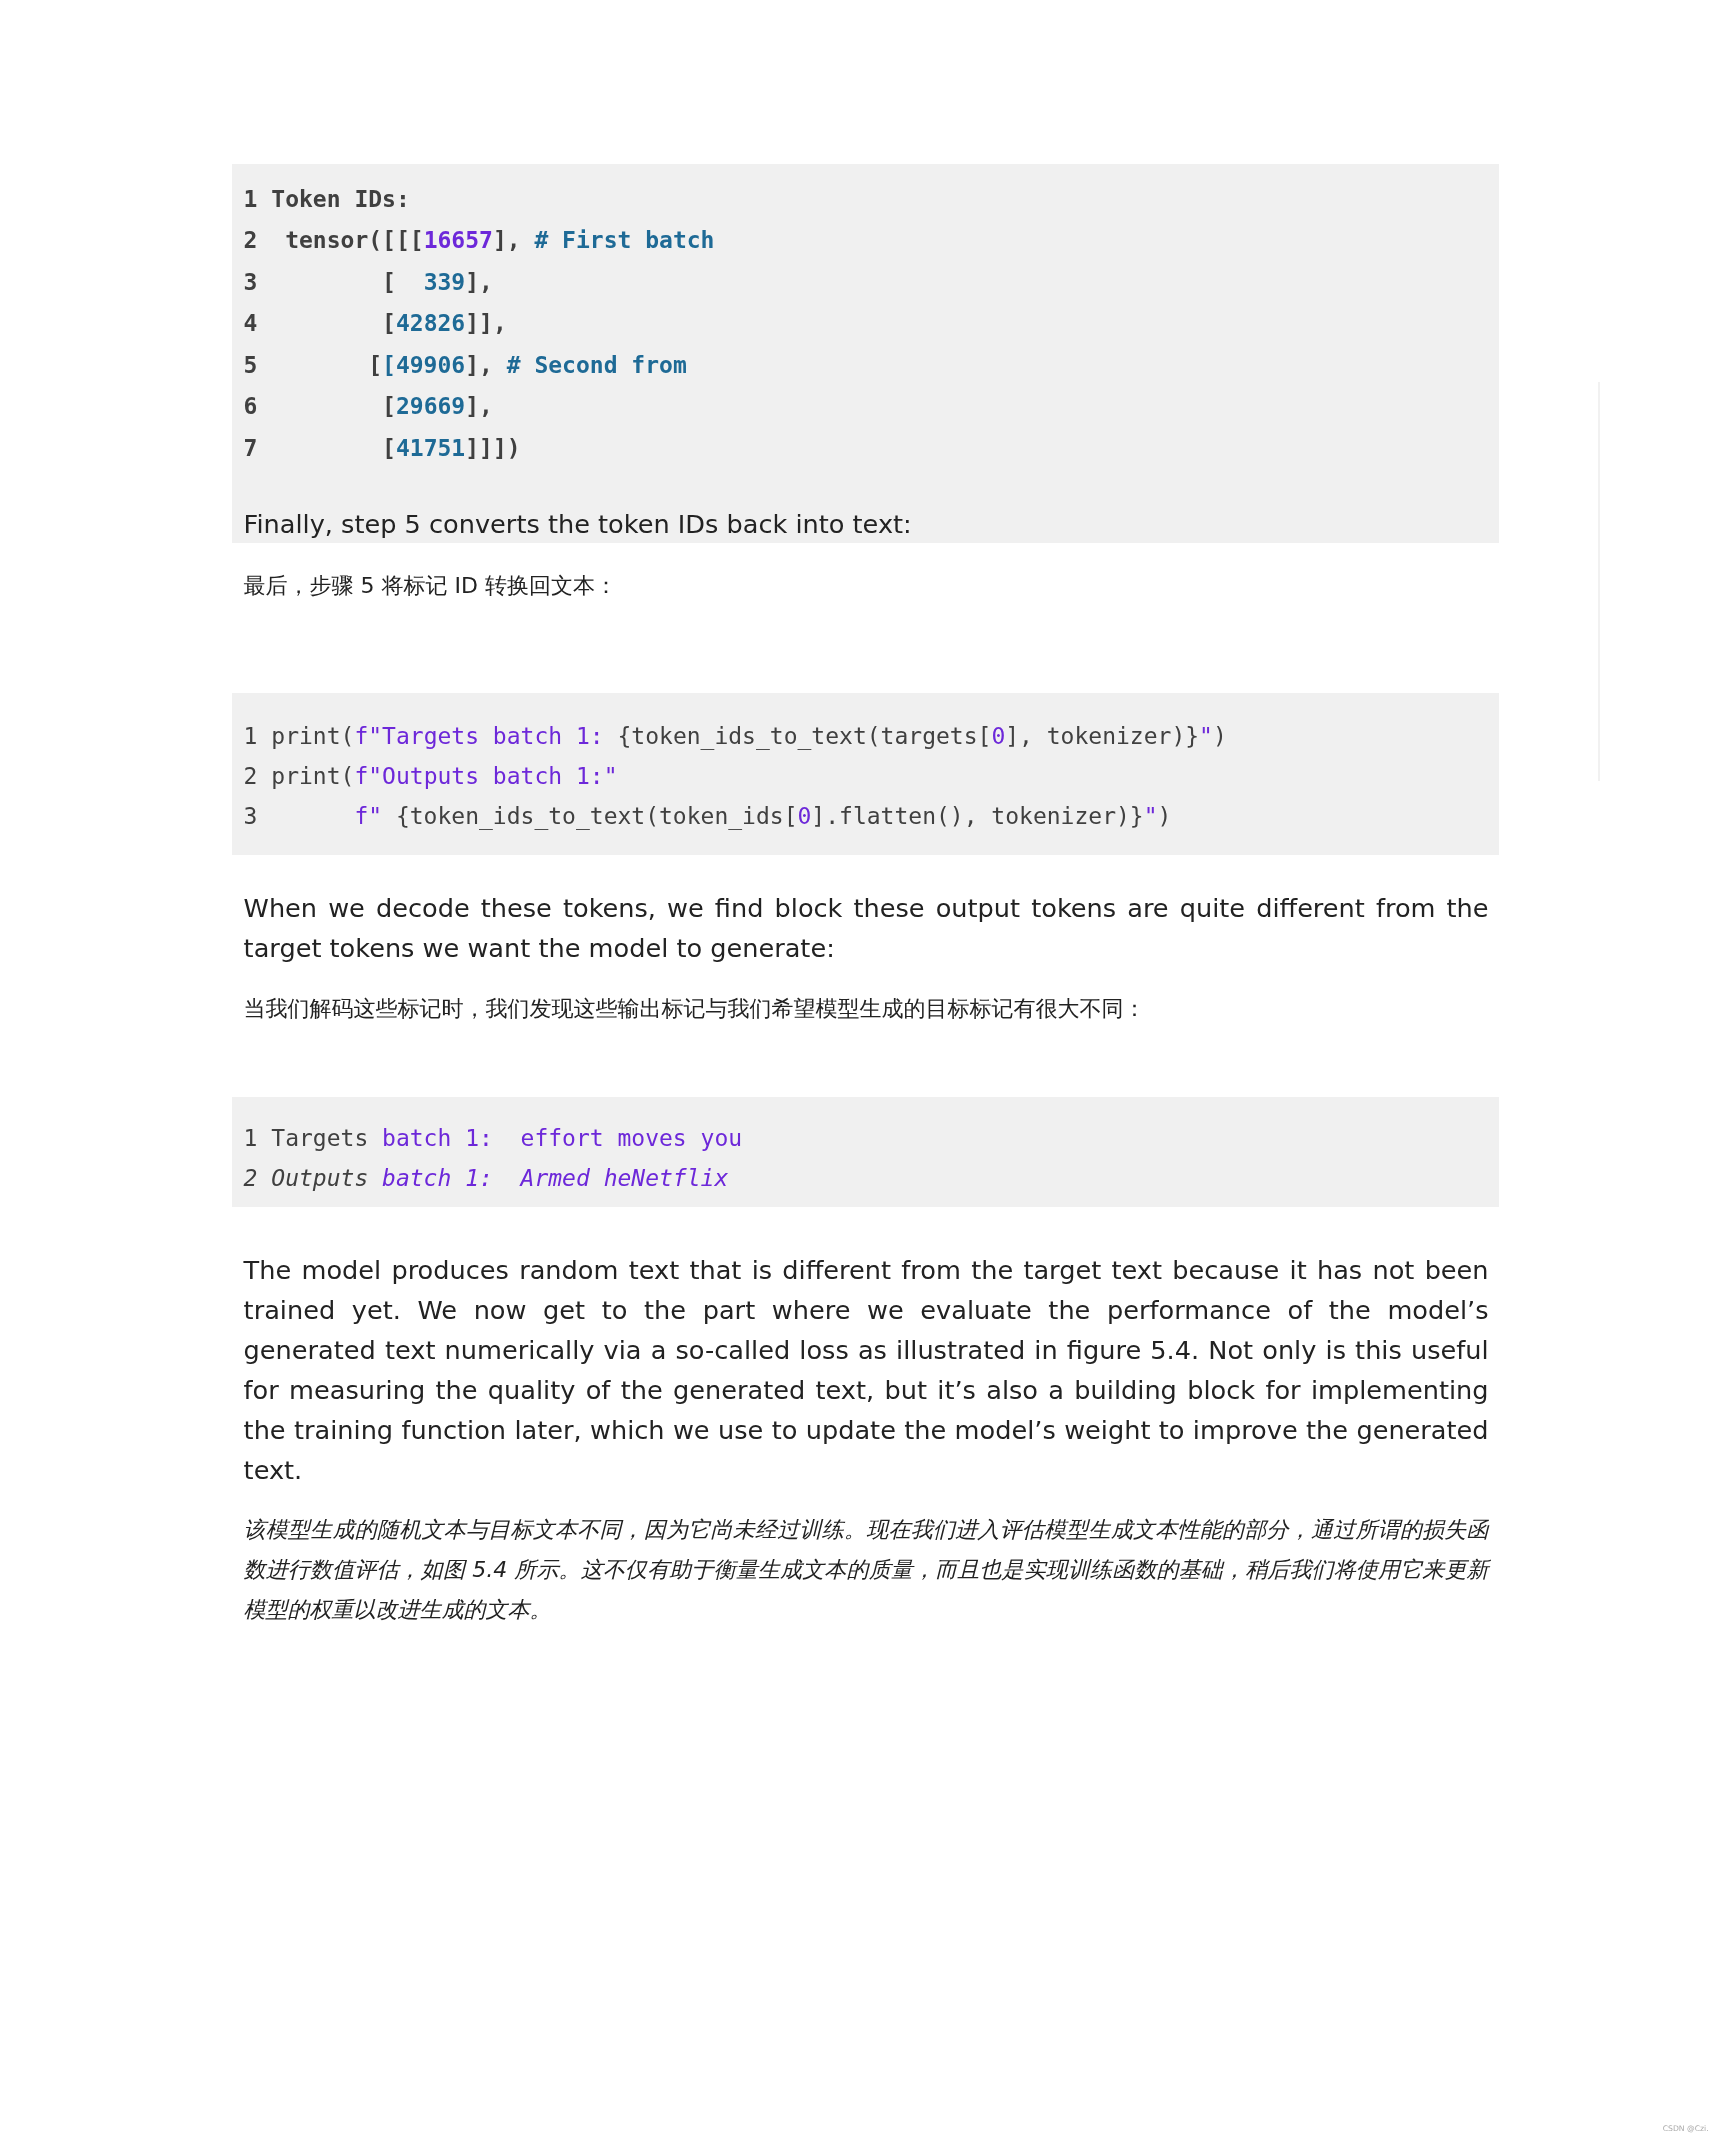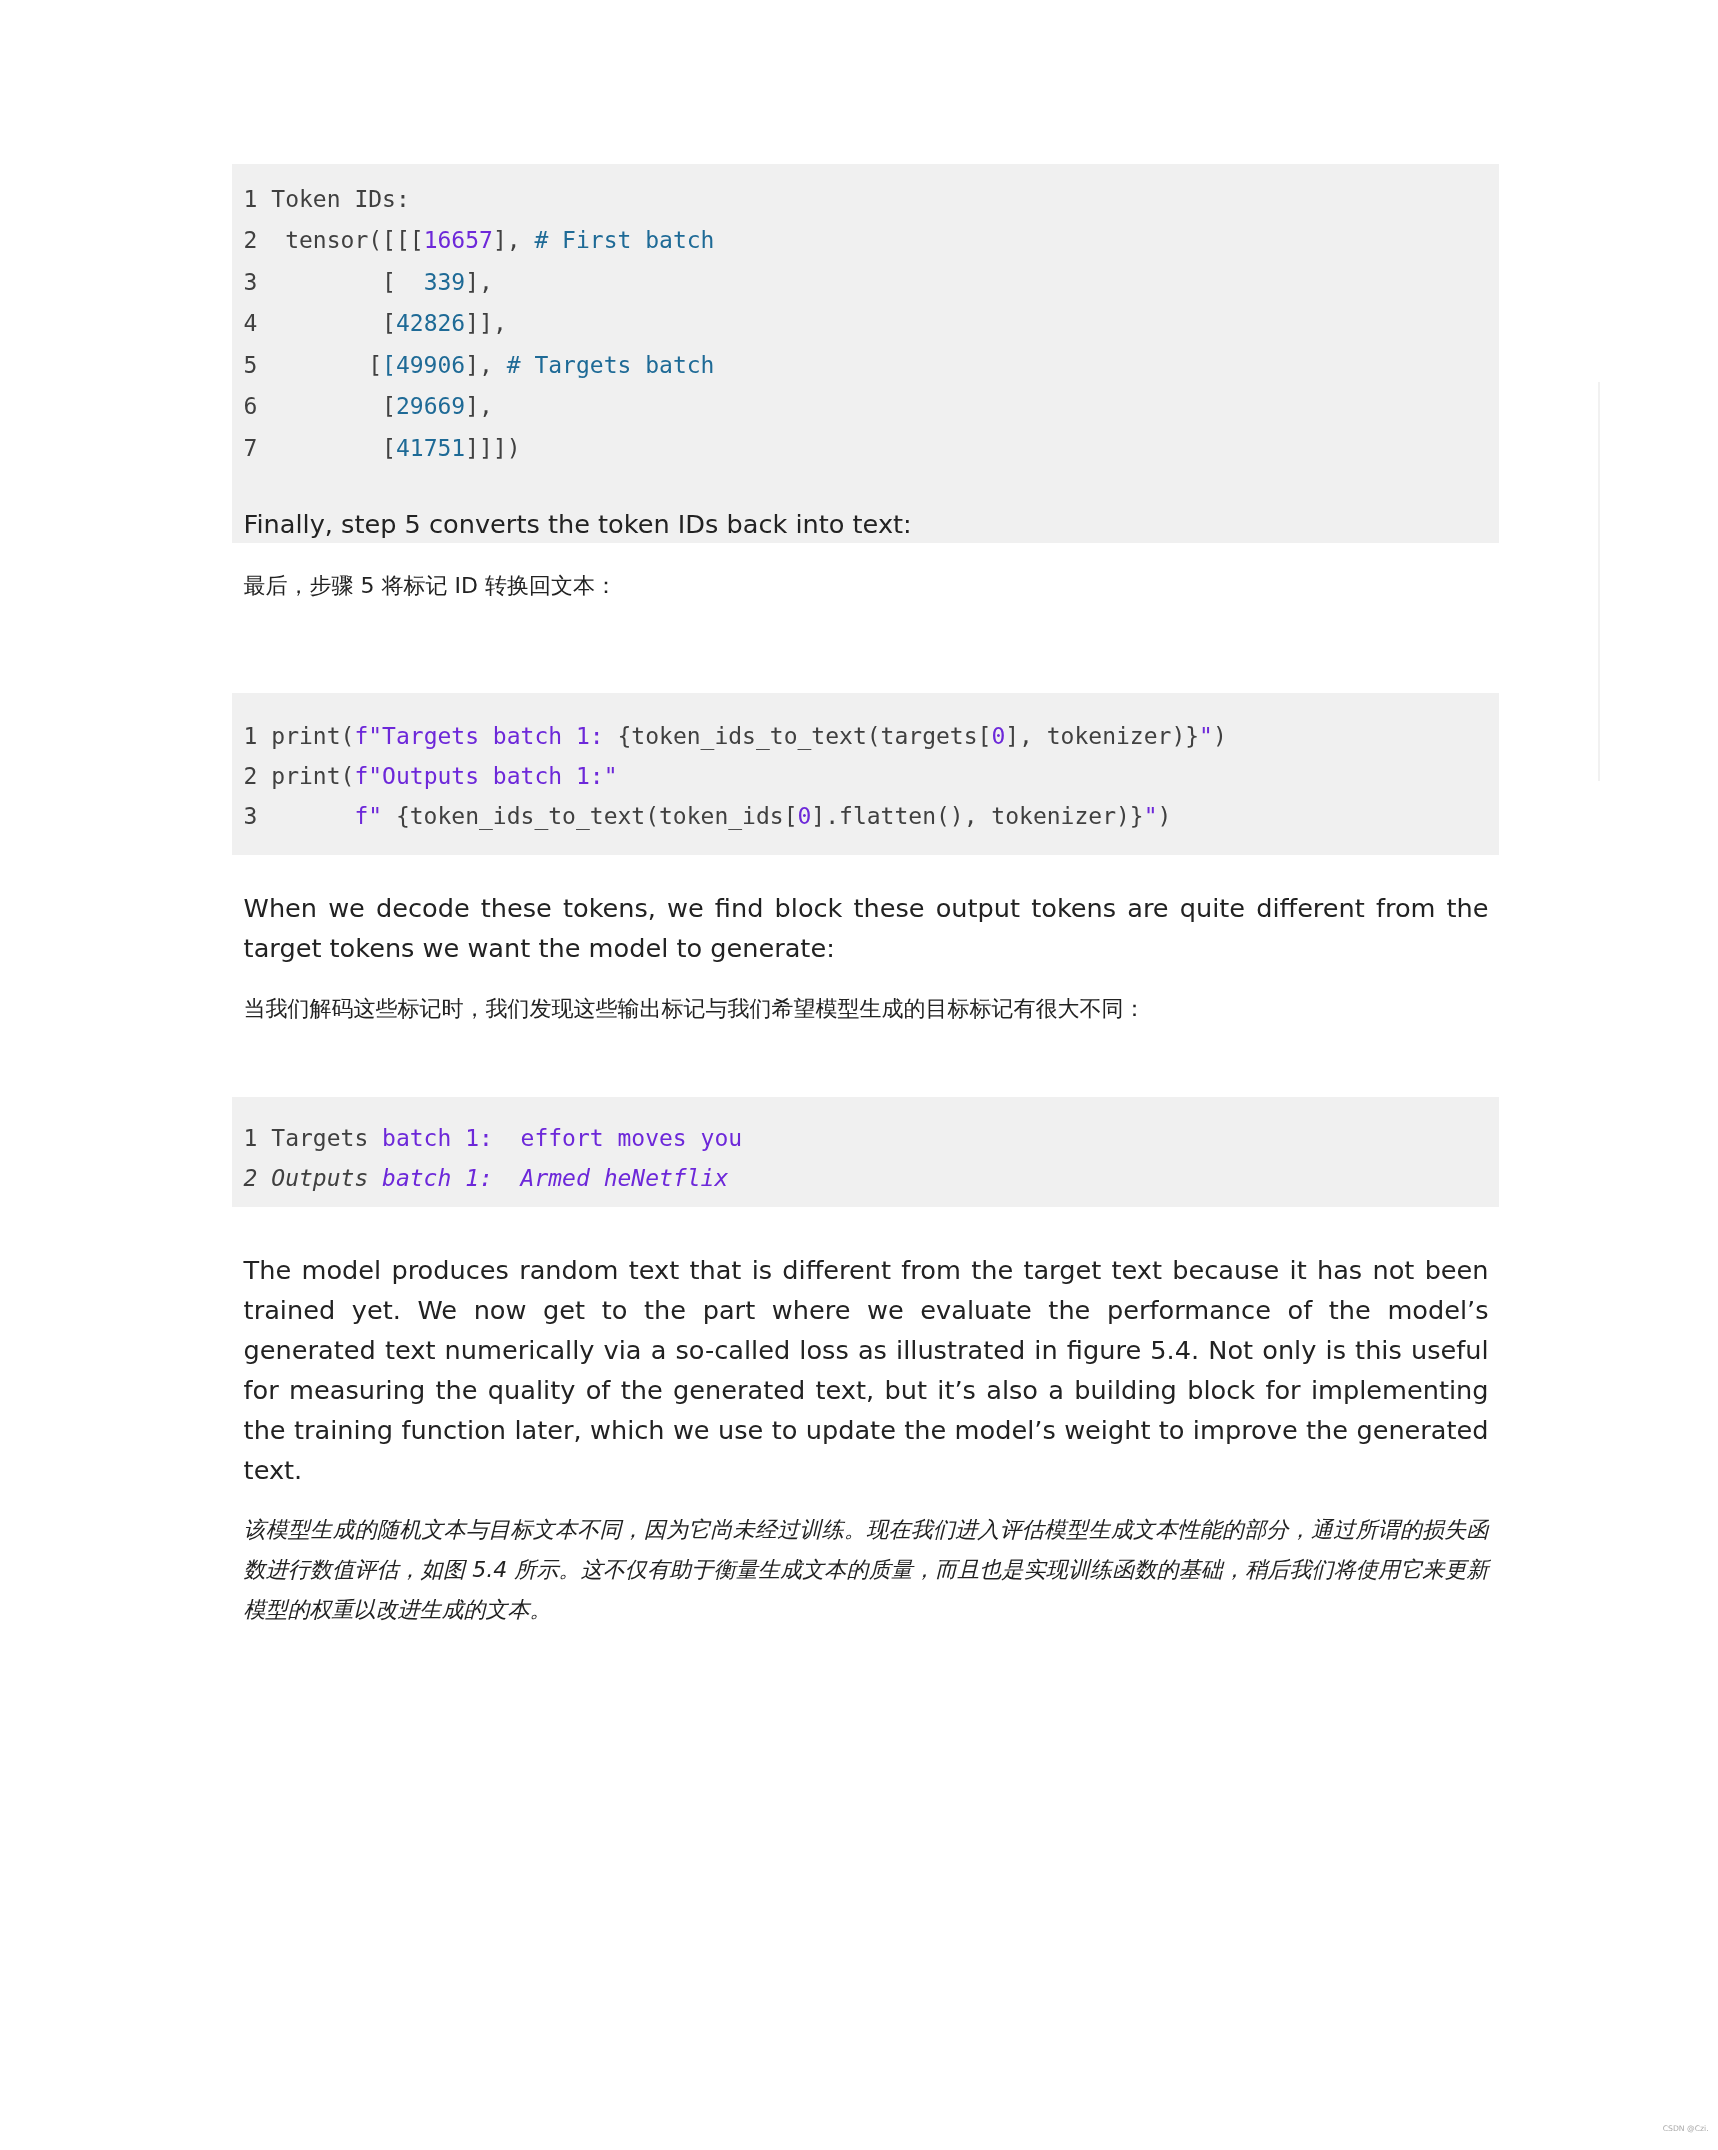--- a/index.html
+++ b/index.html
@@ -70,26 +70,26 @@
       font-size: 7.7px;
       color: #aaaaaa;
       font-family: "DejaVu Sans", sans-serif;
     }
   </style>
 </head>
 <body>
 
 <div class="content">
 
-  <div class="code-block" style="top:164px;height:379px;">
+  <div class="code-block" style="top:164px;height:379px;font-weight:bold;">
     <div class="code-line" style="top:21px;"><span class="ln">1 </span><span class="k-plain">Token IDs:</span></div>
     <div class="code-line" style="top:62px;"><span class="ln">2  </span><span class="k-plain">tensor([[[</span><span class="k-red">16657</span><span class="k-plain">], </span><span class="k-blue"># First batch</span></div>
     <div class="code-line" style="top:104px;"><span class="ln">3         </span><span class="k-plain">[  </span><span class="k-blue">339</span><span class="k-plain">],</span></div>
     <div class="code-line" style="top:145px;"><span class="ln">4         </span><span class="k-plain">[</span><span class="k-blue">42826</span><span class="k-plain">]],</span></div>
-    <div class="code-line" style="top:187px;"><span class="ln">5        </span><span class="k-plain">[</span><span class="k-blue">[49906</span><span class="k-plain">], </span><span class="k-blue"># Targets batch</span></div>
+    <div class="code-line" style="top:187px;"><span class="ln">5        </span><span class="k-plain">[</span><span class="k-blue">[49906</span><span class="k-plain">], </span><span class="k-blue"># Second from</span></div>
     <div class="code-line" style="top:228px;"><span class="ln">6         </span><span class="k-plain">[</span><span class="k-blue">29669</span><span class="k-plain">],</span></div>
     <div class="code-line" style="top:270px;"><span class="ln">7         </span><span class="k-plain">[</span><span class="k-blue">41751</span><span class="k-plain">]]])</span></div>
   </div>
 
   <p class="para" style="top:504px;margin:0;">Finally, step 5 converts the token IDs back into text:</p>
   <p class="para zh" style="top:566px;margin:0;">最后，步骤 5 将标记 ID 转换回文本：</p>
 
   <div class="code-block" style="top:693px;height:162px;">
     <div class="code-line" style="top:29px;"><span class="ln">1 </span><span class="k-plain">print(</span><span class="k-red">f"Targets batch 1: </span><span class="k-plain">{token_ids_to_text(targets[</span><span class="k-red">0</span><span class="k-plain">], tokenizer)}</span><span class="k-red">"</span><span class="k-plain">)</span></div>
     <div class="code-line" style="top:69px;"><span class="ln">2 </span><span class="k-plain">print(</span><span class="k-red">f"Outputs batch 1:"</span></div>

